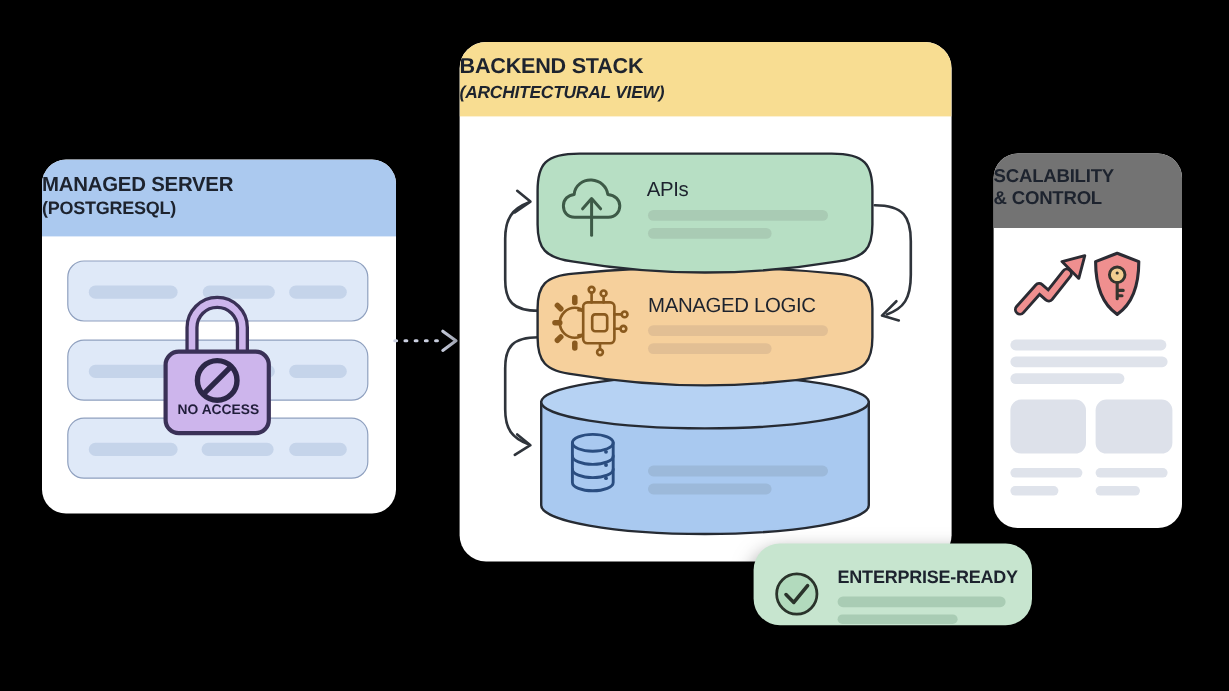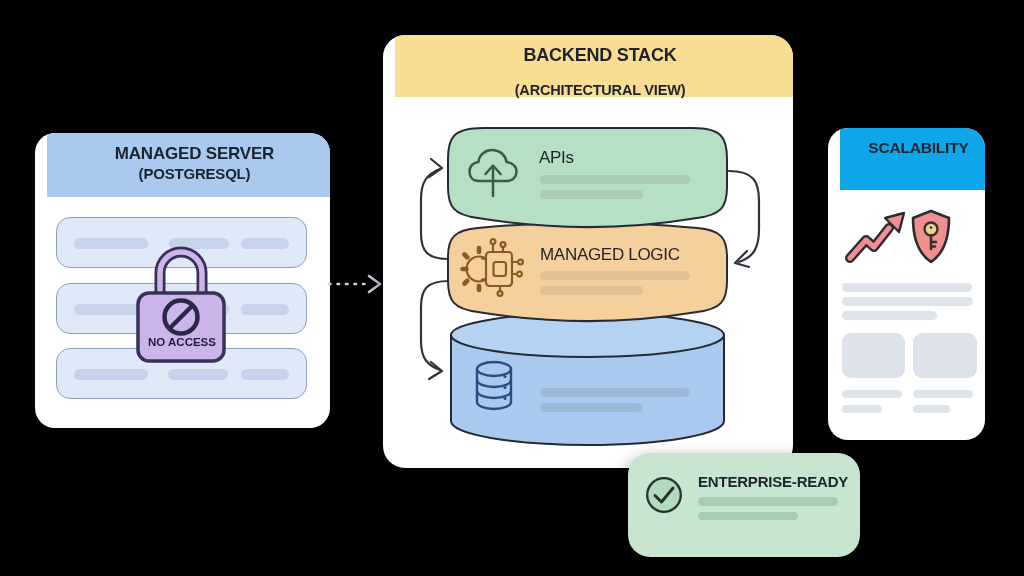--- a/index.html
+++ b/index.html
@@ -1,19 +1,19 @@
 <!DOCTYPE html>
 <html><head>
 <meta charset="utf-8">
 <style>
   html,body{margin:0;padding:0;background:#000;}
   .stage{position:relative;width:1024px;height:576px;background:#000;overflow:hidden;
          font-family:"Liberation Sans",sans-serif;color:#1d232e;}
   .panel{position:absolute;background:#fff;border-radius:20px;box-shadow:0 8px 22px rgba(0,0,0,.55);overflow:hidden;}
-  .panel-header{position:absolute;left:12px;top:0;width:100%;text-align:center;box-sizing:border-box;}
+  .panel-header{position:absolute;left:0;top:0;width:100%;box-sizing:border-box;}
   .p-title{font-weight:700;letter-spacing:-.2px;}
   .p-sub{font-weight:600;letter-spacing:-.2px;}
 
   
   .left-panel{left:35px;top:133px;width:295px;height:295px;}
   .left-panel .panel-header{height:64px;background:#abc9ef;padding-top:11px;}
   .left-panel .p-title{font-size:17px;}
   .left-panel .p-sub{font-size:15px;margin-top:1px;}
   .tbl-row{position:absolute;left:21px;width:251px;height:51px;background:#dfe9f8;
            border:1.5px solid #8fa0bf;border-radius:14px;box-sizing:border-box;}
@@ -22,38 +22,38 @@
   .lock-label{position:absolute;left:91px;top:203px;width:112px;text-align:center;
               font-size:11.5px;font-weight:700;color:#201d3a;letter-spacing:0;}
 
   
   .flow-arrow{position:absolute;left:326px;top:272px;}
 
   
   .center-panel{left:383px;top:35px;width:410px;height:433px;border-radius:22px;}
   .center-panel .panel-header{height:62px;background:#f8dd92;padding-top:10px;z-index:3;}
   .center-panel .p-title{font-size:18px;}
-  .center-panel .p-sub{font-size:14.5px;margin-top:16px;}
+  .center-panel .p-sub{font-size:14.5px;margin-top:4px;font-style:italic;}
   .stack-svg{position:absolute;left:0;top:0;}
   .blk-label{position:absolute;font-weight:400;font-size:17px;letter-spacing:-.3px;white-space:nowrap;z-index:2;}
   .bar{position:absolute;border-radius:5px;z-index:2;}
   .bar.g{background:#a9cbb4;}
   .bar.o{background:#e2bf94;}
   .bar.b{background:#9cb9da;}
 
   
   .right-panel{left:828px;top:128px;width:157px;height:312px;}
-  .right-panel .panel-header{height:62px;background:#0ea5e9;padding-top:11px;}
+  .right-panel .panel-header{height:62px;background:#737373;padding-top:11px;}
   .right-panel .p-title,.right-panel .p-sub{font-size:15.5px;font-weight:700;}
   .rp-bar{position:absolute;height:9px;border-radius:4.5px;background:#dfe3eb;}
   .rp-sq{position:absolute;top:205px;height:45px;border-radius:9px;background:#dde1ea;}
   .rp-icon{position:absolute;}
 
   
-  .badge{position:absolute;left:628px;top:453px;width:232px;height:104px;background:#c7e5cf;
+  .badge{position:absolute;left:628px;top:453px;width:232px;height:68px;background:#c7e5cf;
          border-radius:22px;box-shadow:0 8px 18px rgba(0,0,0,.55);}
   .badge-label{position:absolute;left:70px;top:20px;font-size:15px;font-weight:700;letter-spacing:-.2px;white-space:nowrap;}
   .badge-bar{position:absolute;border-radius:4.5px;background:#a9ccb4;}
 </style>
 </head>
 <body>
 
 <div class="stage">
 
   <section class="panel left-panel">
@@ -177,20 +177,21 @@
     <div class="bar o" style="left:157px;top:236px;width:150px;height:9px"></div>
     <div class="bar o" style="left:157px;top:251px;width:103px;height:9px"></div>
 
     <div class="bar b" style="left:157px;top:353px;width:150px;height:9px"></div>
     <div class="bar b" style="left:157px;top:368px;width:103px;height:9px"></div>
   </section>
 
   <section class="panel right-panel">
     <header class="panel-header">
       <div class="p-title">SCALABILITY</div>
+      <div class="p-sub">&amp; CONTROL</div>
     </header>
 
     <div class="rp-icon" style="left:16px;top:82px">
       <svg width="64" height="60" viewBox="0 0 64 60">
         <path d="M6,48 L22,30 L30,37 L45,18" fill="none" stroke="#2b2b33" stroke-width="10" stroke-linecap="round" stroke-linejoin="round"></path>
         <path d="M6,48 L22,30 L30,37 L45,18" fill="none" stroke="#ef8f8f" stroke-width="5.2" stroke-linecap="round" stroke-linejoin="round"></path>
         <path d="M41,8 L60,3 L55,22 Z" fill="#ef8f8f" stroke="#2b2b33" stroke-width="2.4" stroke-linejoin="round"></path>
       </svg>
     </div>
     <div class="rp-icon" style="left:80px;top:80px">

